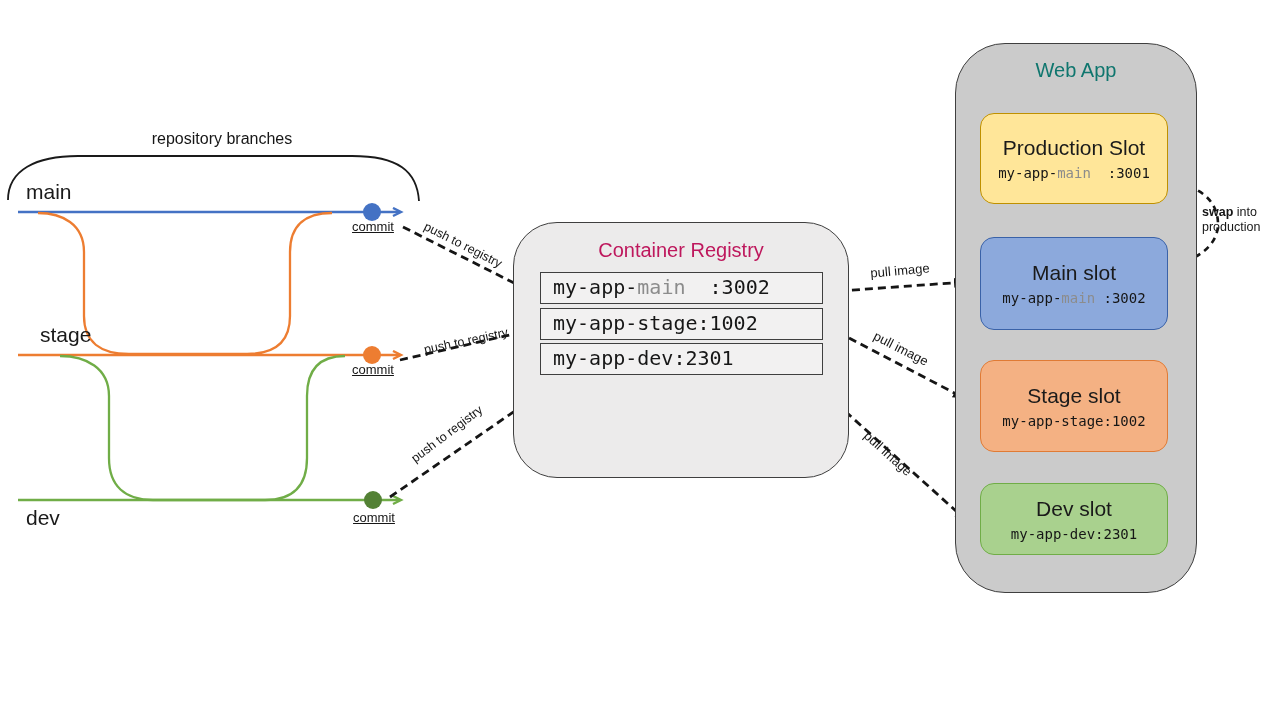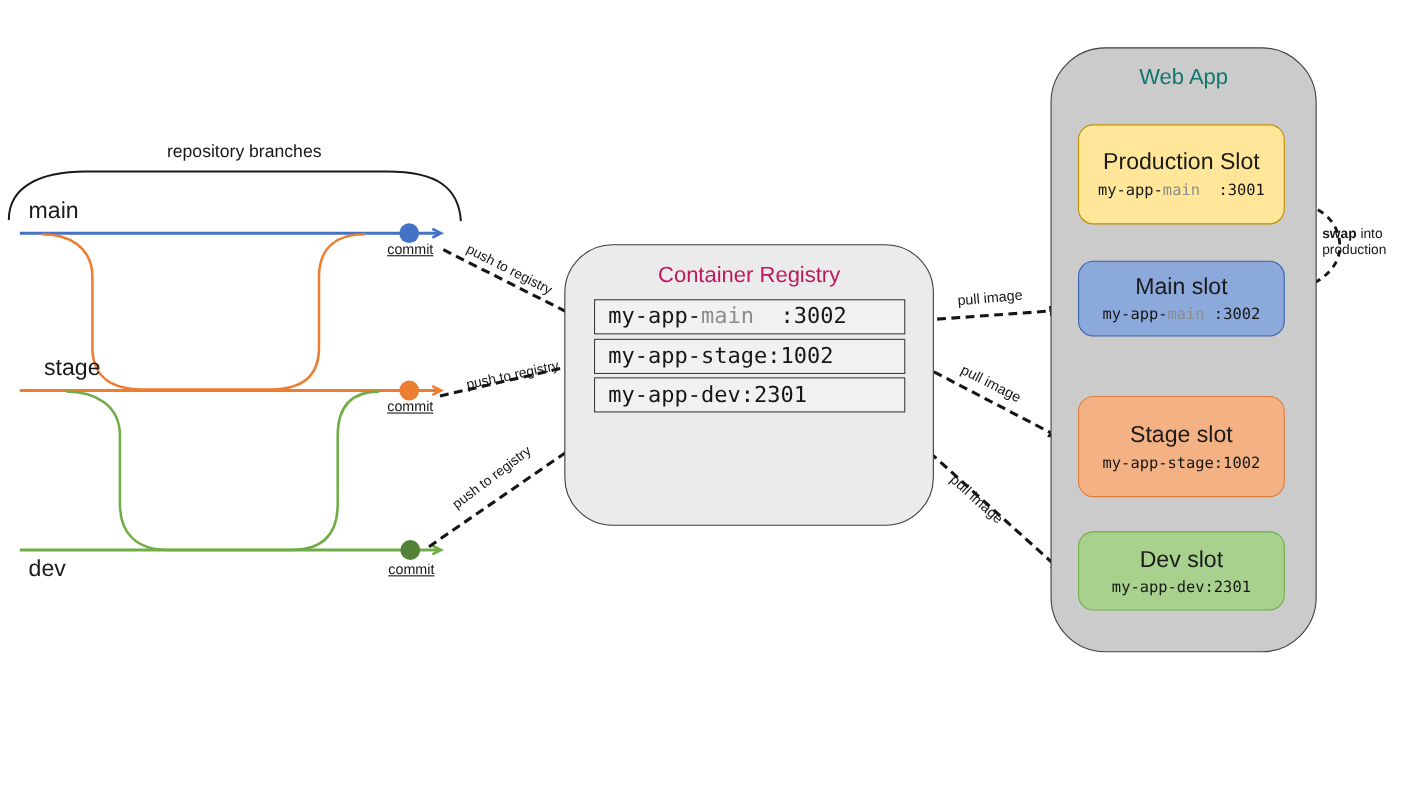--- a/index.html
+++ b/index.html
@@ -44,21 +44,21 @@
   }
   .webapp-title { left: 955px; top: 59px; width: 242px; font-size: 20px; color: #0f766e; }
   .slot {
     position: absolute; left: 980px; width: 188px;
     border-radius: 14px; border: 1.6px solid;
     display: flex; flex-direction: column; align-items: center; justify-content: center; gap: 5px;
   }
   .slot-title { font-size: 21px; color: #1a1a1a; }
   .slot-sub   { font-size: 14px; color: #161616; }
   .slot-production { top: 113px; height: 91px; background: var(--slot-production-fill); border-color: var(--slot-production-border); }
-  .slot-main       { top: 237px; height: 69px; background: var(--slot-main-fill);       border-color: var(--slot-main-border); }
+  .slot-main       { top: 237px; height: 93px; background: var(--slot-main-fill);       border-color: var(--slot-main-border); }
   .slot-stage      { top: 360px; height: 92px; background: var(--slot-stage-fill);      border-color: var(--slot-stage-border); }
   .slot-dev        { top: 483px; height: 72px; background: var(--slot-dev-fill);        border-color: var(--slot-dev-border); }
 
   .swap-lbl { left: 1202px; top: 178px; width: 76px; font-size: 12.5px; line-height: 15px; text-align: left; white-space: normal; margin-top: 27px; }
 
   
   .brace   { stroke: #1a1a1a; stroke-width: 1.8; fill: none; }
   .bline   { stroke-width: 2.6; fill: none; }
   .bcurve  { stroke-width: 2.3; fill: none; }
   .dash    { stroke: var(--arrow-black); stroke-width: 2.8; stroke-dasharray: 8 5; fill: none; }

